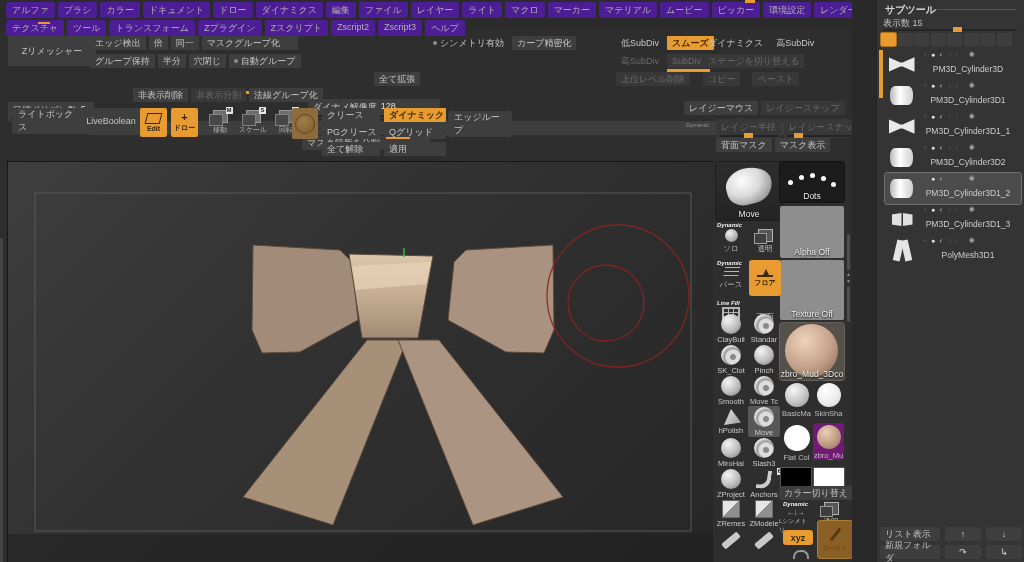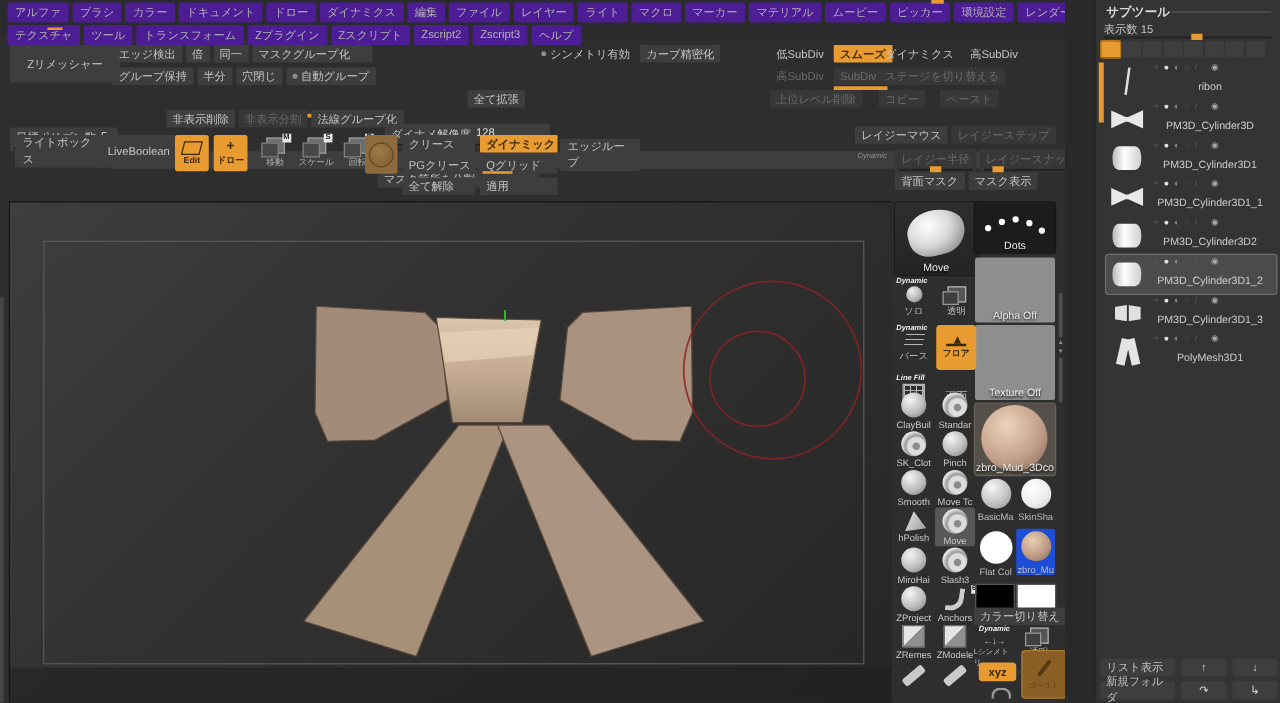--- a/index.html
+++ b/index.html
@@ -621,21 +621,21 @@
     <span class="slbl">BasicMa</span>
   </div>
   <div class="sbtn" style="left:100px;top:223px;width:31px">
     <span class="matsphere" style="width:24px;height:24px;background:radial-gradient(circle at 36% 30%,#ffffff,#ececec 55%,#cfcfcf)"></span>
     <span class="slbl">SkinSha</span>
   </div>
   <div class="sbtn" style="left:68px;top:265px;width:31px">
     <span class="matsphere" style="width:26px;height:26px;background:#ffffff"></span>
     <span class="slbl">Flat Col</span>
   </div>
-  <div class="sbtn" style="left:100px;top:263px;width:31px;background:#1d4ed8;border-radius:2px">
+  <div class="sbtn" style="left:100px;top:263px;width:31px;background:#701a75;border-radius:2px">
     <span class="matsphere" style="width:24px;height:24px;margin-top:2px;background:radial-gradient(circle at 38% 32%,#e9cfb6,#bd9a83 55%,#8a6c57)"></span>
     <span class="slbl">zbro_Mu</span>
   </div>
 
   <div class="swatch" style="left:68px;top:308px;width:30px;height:26px;background:#000"></div>
   <div class="swatch" style="left:101px;top:308px;width:30px;height:26px;background:#fff"></div>
   <div class="tbtn" style="position:absolute;left:66px;top:326px;width:66px">
       <span>カラー切り替え</span>
     </div>
 
@@ -682,35 +682,20 @@
       <span class="vtab"></span>
       <span class="vtab"></span>
       <span class="vtab"></span>
       <span class="vtab"></span>
       <span class="vtab"></span>
       <span class="vtab"></span>
     </div>
   <div class="vbar"></div>
   <div class="stlist">
 
-  <div class="stitem">
-        <span class="sthumb sh-stick">
-          <i class="p1"></i>
-          <i class="p2"></i>
-        </span>
-        <span class="strow">
-          <i>+</i>
-          <i class="b">●</i>
-          <i class="h">◐</i>
-          <i>○</i>
-          <i>/</i>
-          <i class="eye">◉</i>
-        </span>
-        <span class="stname">ribon</span>
-      </div>
       <div class="stitem">
         <span class="sthumb sh-bowtie">
           <i class="p1"></i>
           <i class="p2"></i>
         </span>
         <span class="strow">
           <i>+</i>
           <i class="b">●</i>
           <i class="h">◐</i>
           <i>○</i>

